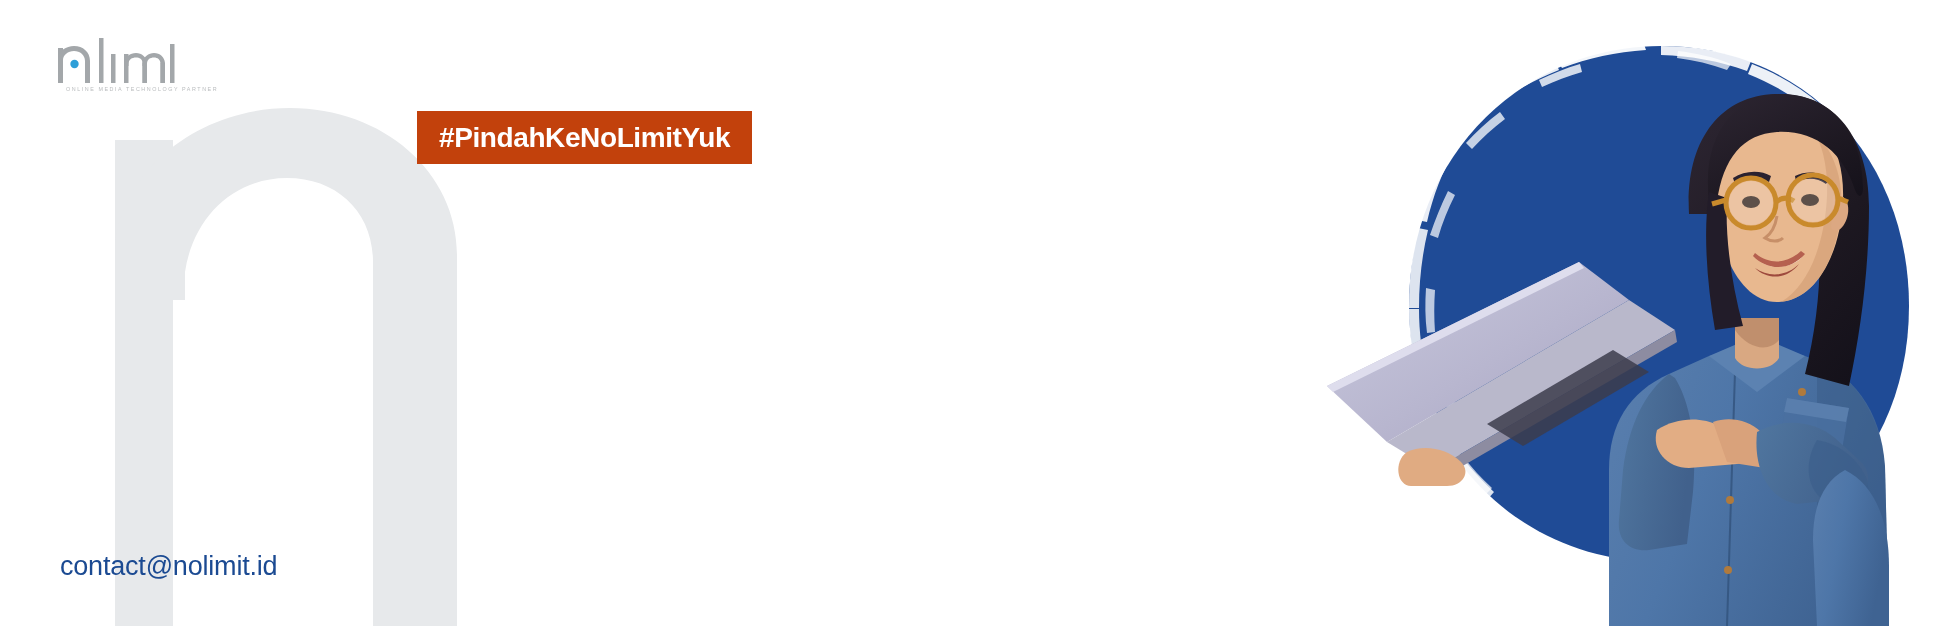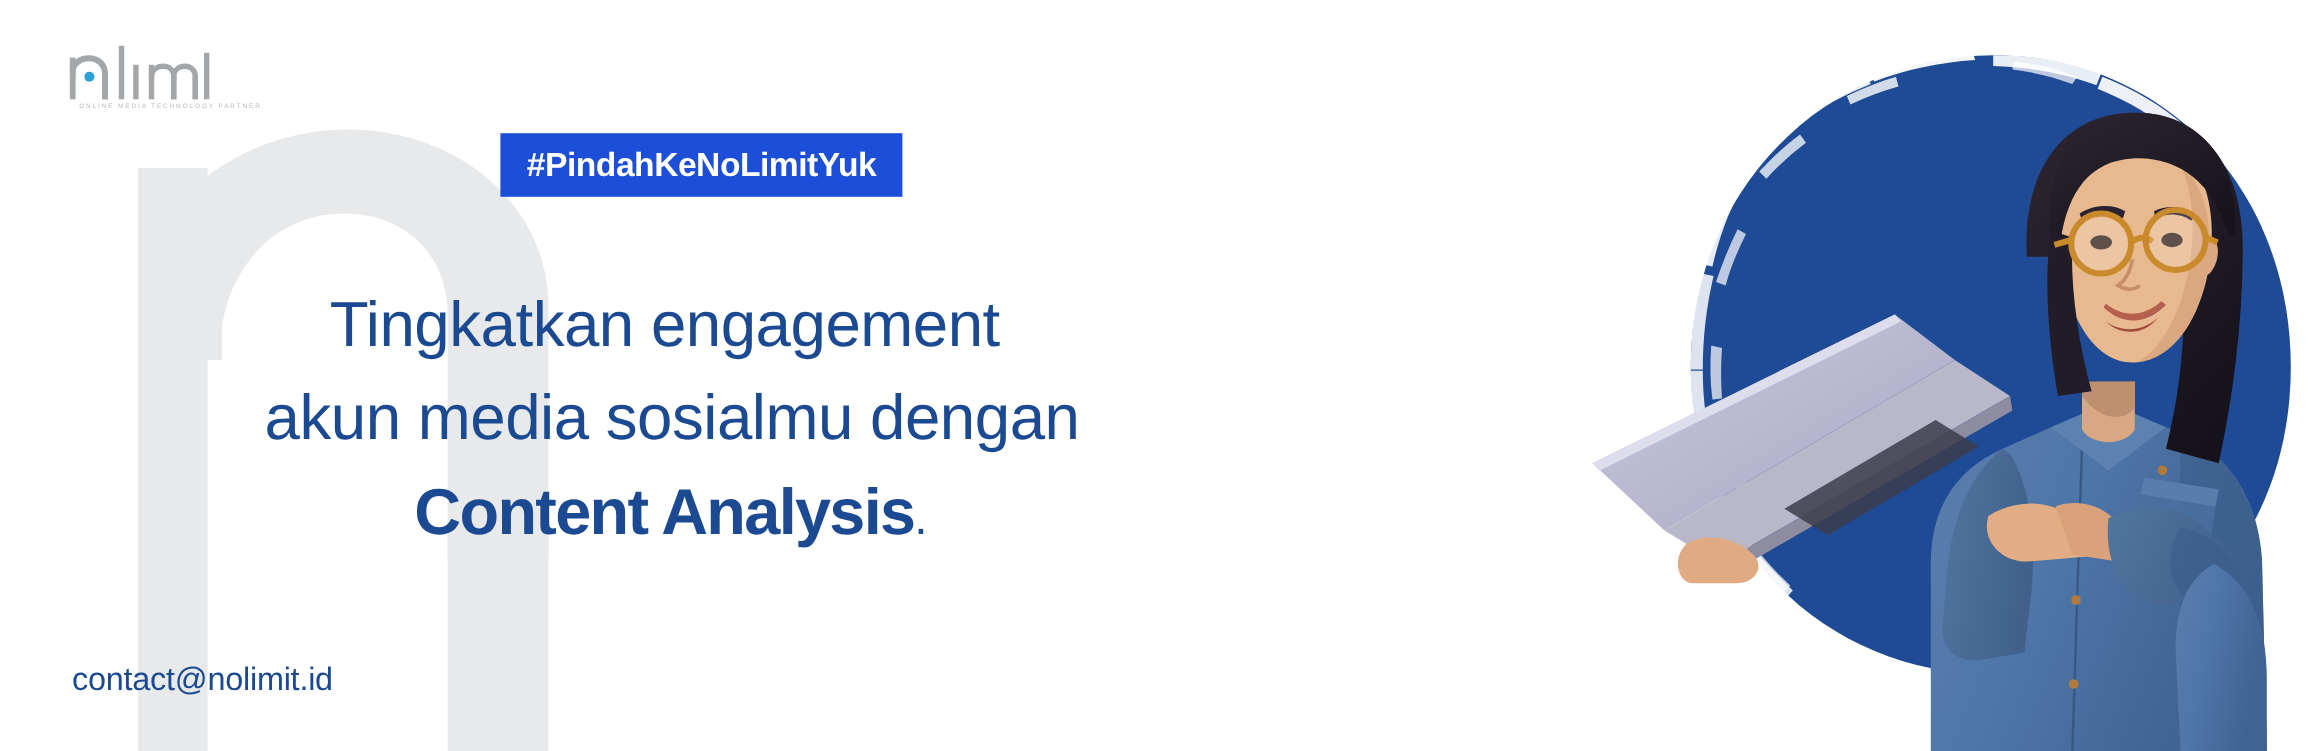--- a/index.html
+++ b/index.html
@@ -54,21 +54,21 @@
     margin-left: 8px;
   }
 
   
   .hashtag-badge {
     position: absolute;
     left: 417px;
     top: 111px;
     height: 53px;
     padding: 0 22px;
-    background: #1d4ed8;
+    background: #c2410c;
     display: flex;
     align-items: center;
     justify-content: center;
     z-index: 6;
   }
   .hashtag-badge-text {
     color: #ffffff;
     font-size: 28px;
     font-weight: bold;
     letter-spacing: -0.4px;
@@ -186,27 +186,20 @@
 
       <circle cx="16.5" cy="26" r="4.2" fill="#2e9fd8"></circle>
     </svg>
     <div class="logo-tagline">ONLINE MEDIA TECHNOLOGY PARTNER</div>
   </div>
 
   <div class="hashtag-badge">
     <span class="hashtag-badge-text">#PindahKeNoLimitYuk</span>
   </div>
 
-  <div class="headline">
-    <div class="headline-line line1">Tingkatkan engagement</div>
-    <div class="headline-line line2">akun media sosialmu dengan</div>
-    <div class="headline-line line3">
-      <span class="headline-strong">Content Analysis</span><span class="headline-period">.</span>
-    </div>
-  </div>
 
   <div class="contact-email">contact@nolimit.id</div>
 
   <div class="hero-art">
     <svg width="680" height="626" viewBox="0 0 680 626" xmlns="http://www.w3.org/2000/svg">
       <defs>
         <linearGradient id="laptopLid" x1="0" y1="0" x2="1" y2="1">
           <stop offset="0%" stop-color="#c9c9de"></stop>
           <stop offset="55%" stop-color="#b8b6cf"></stop>
           <stop offset="100%" stop-color="#a8a4c2"></stop>

